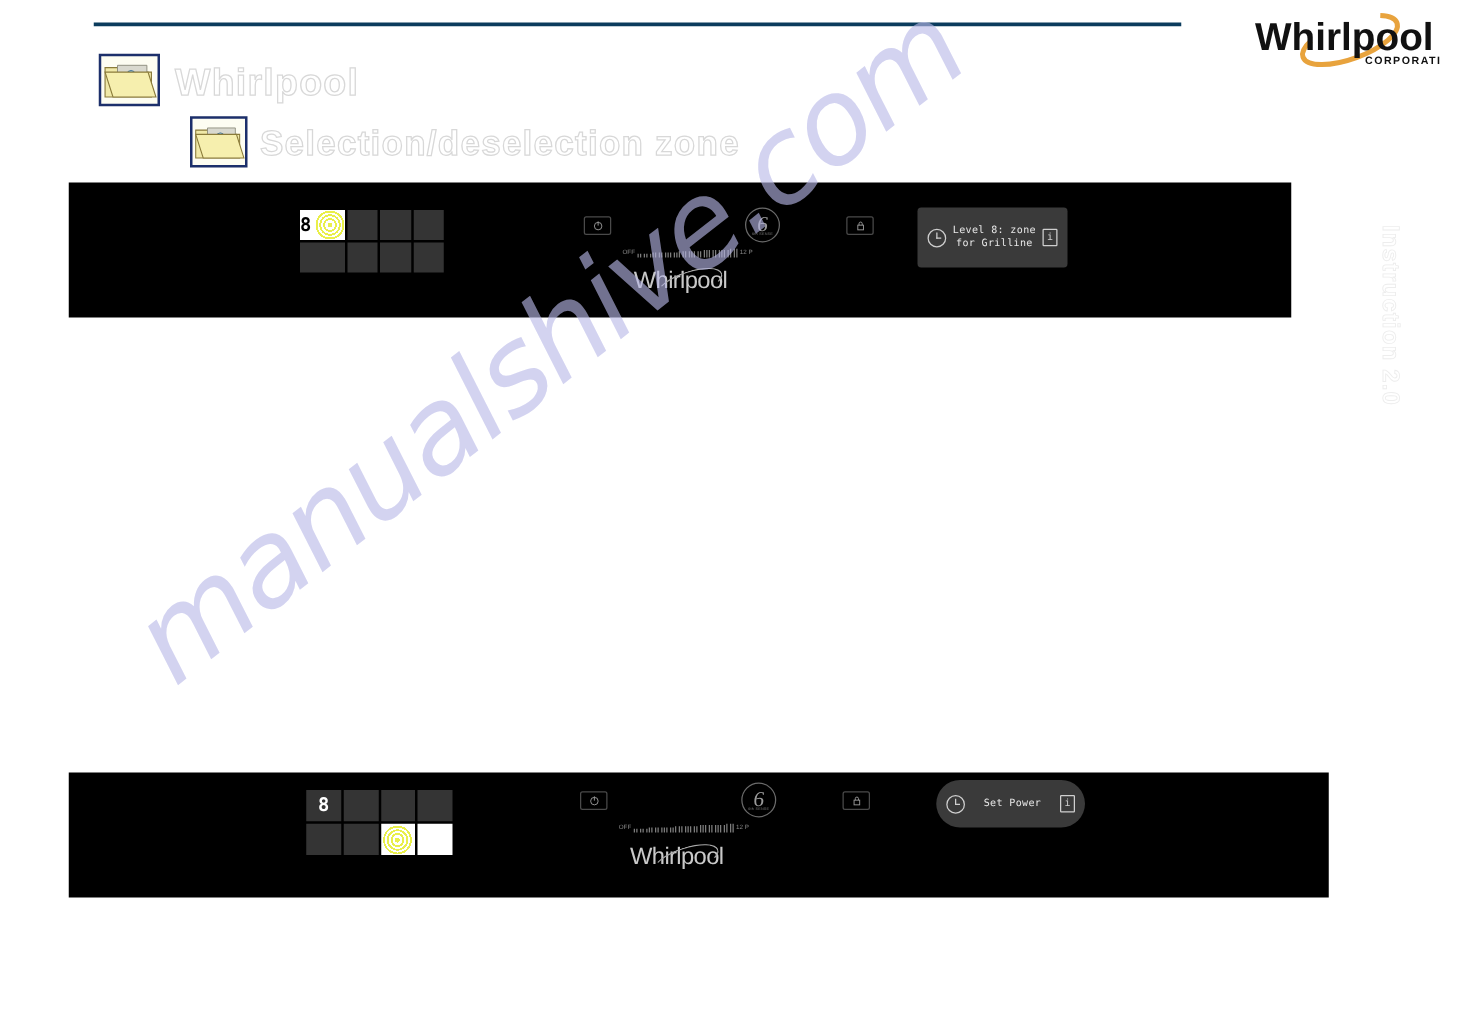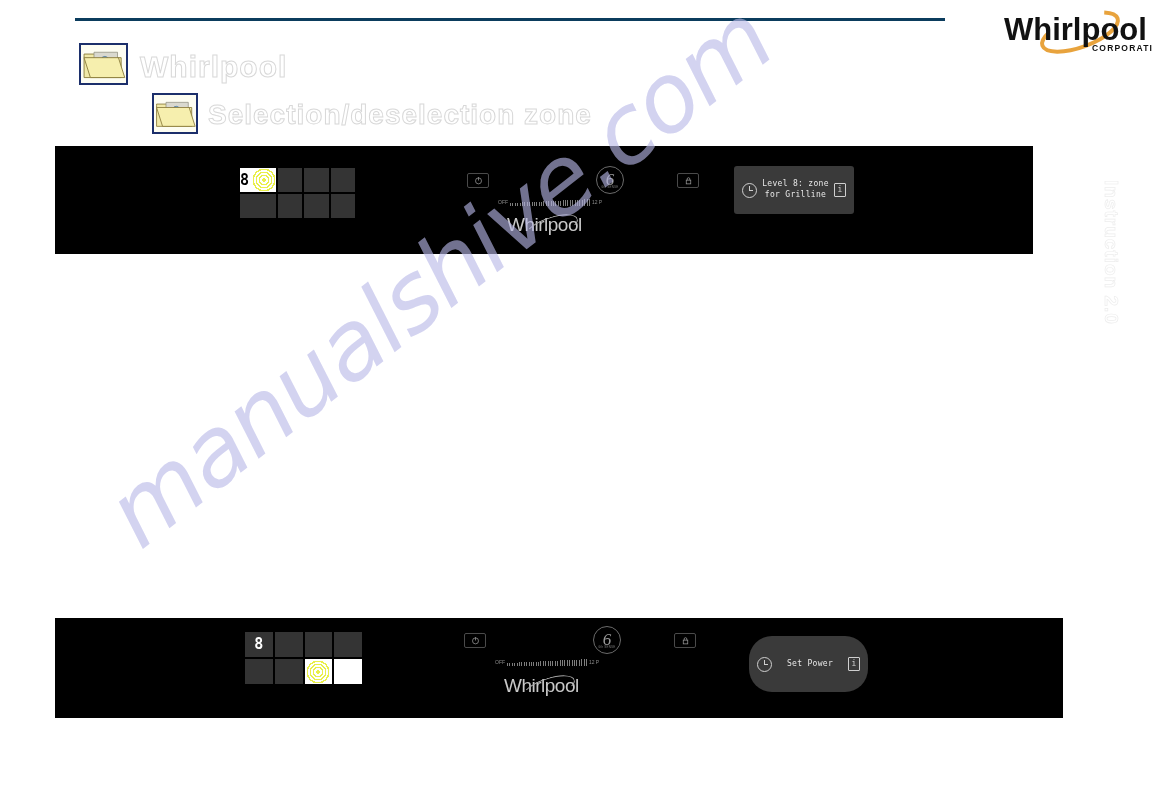--- a/index.html
+++ b/index.html
@@ -537,21 +537,21 @@
         <i style="height: 6.9px;"></i>
       </span>
     <span>12 P</span>
   </div>
 
   <div class="panel-brand" style="left:449px; top:57px;">
     <span>Whirlpool</span>
     <span class="swoosh"></span>
   </div>
 
-  <div class="lcd" style="left:694px; top:18px; width:119px; height:56px;border-radius:23px;">
+  <div class="lcd" style="left:694px; top:6px; width:119px; height:38px;border-radius:23px;">
     <span class="lcd-clock"></span>
     <span class="lcd-text">Set Power</span>
     <span class="lcd-info">i</span>
   </div>
 </div>
 
 <div class="side-tab">
   <span>Instruction 2.0</span>
 </div>
 

